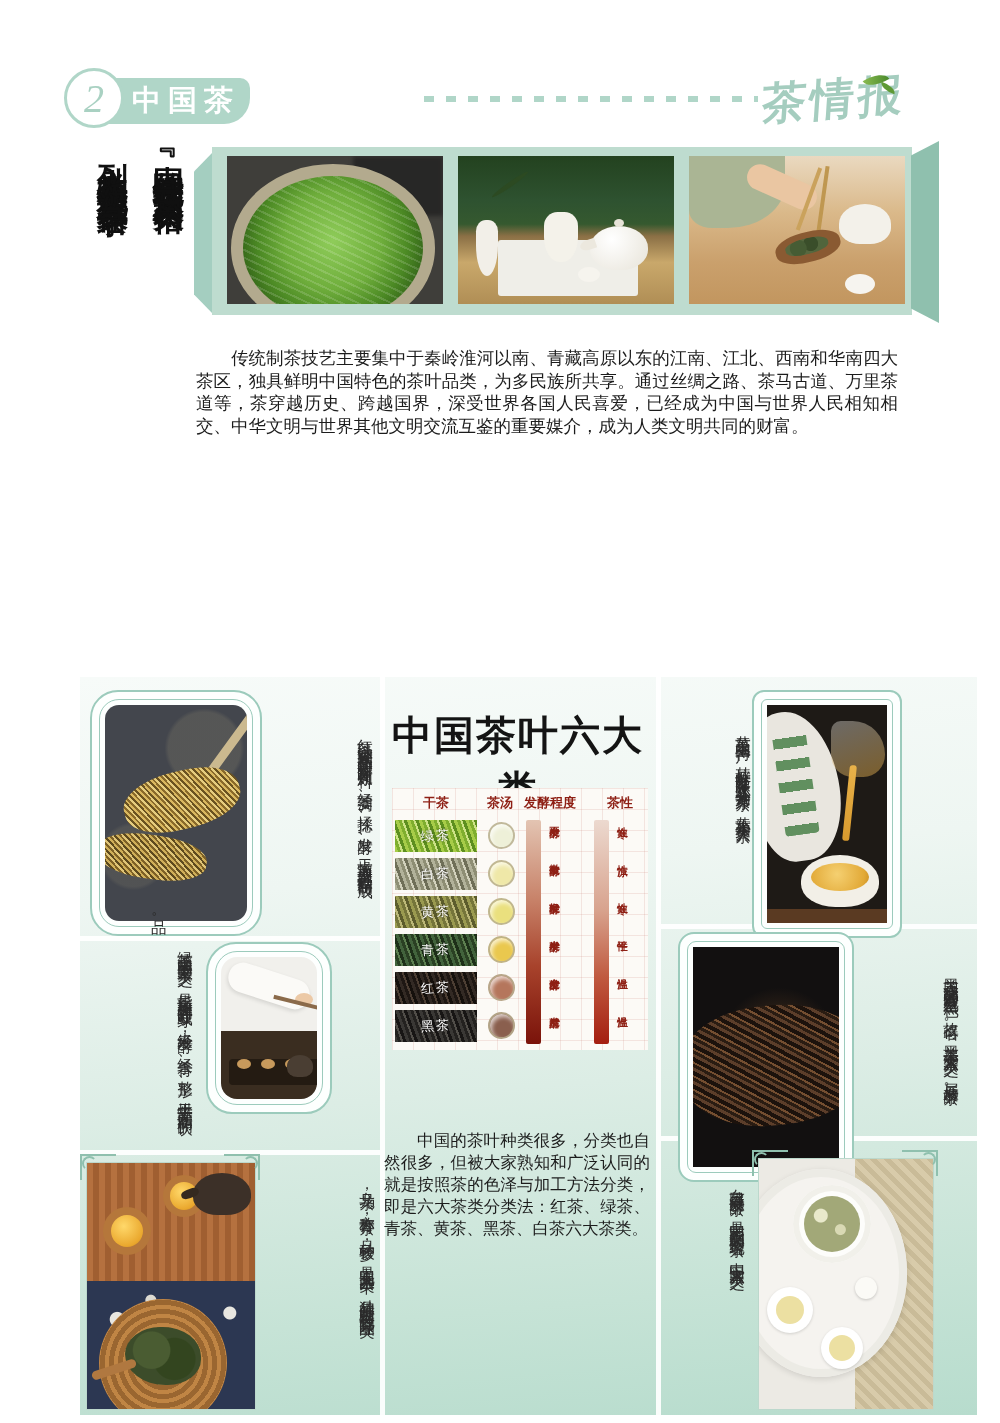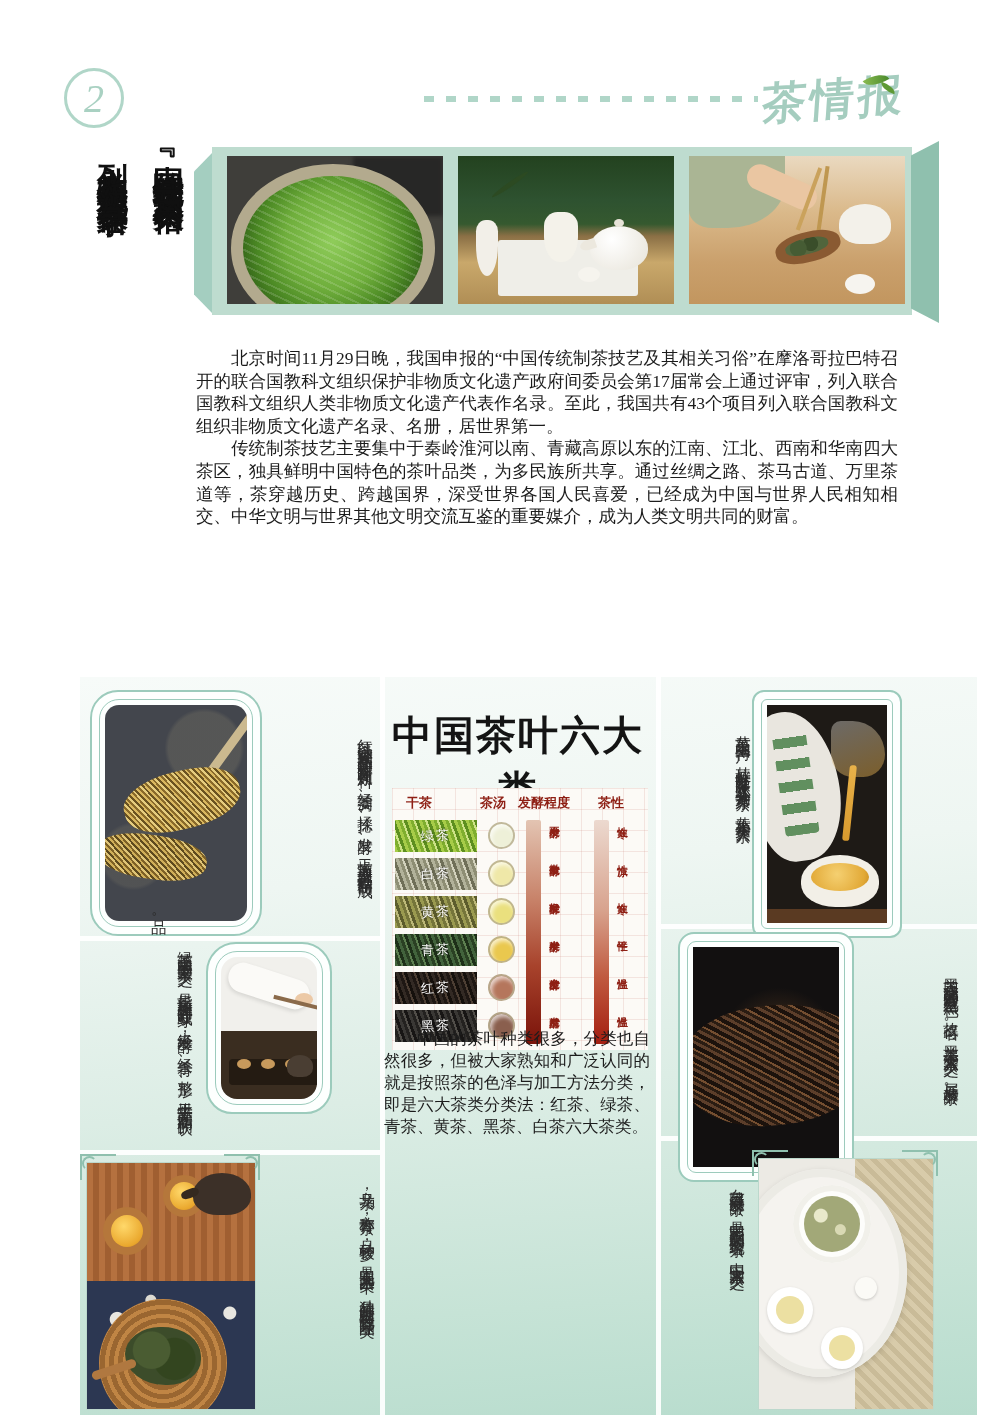--- a/index.html
+++ b/index.html
@@ -161,21 +161,21 @@
   .bai-knob{position:absolute;left:96px;top:118px;width:22px;height:22px;border-radius:50%;background:#fbfaf6;box-shadow:0 1px 3px rgba(0,0,0,.2);}
 
   
   .f-title{left:386px;top:708px;width:264px;text-align:center;font-family:"Liberation Sans",sans-serif;
     font-weight:900;font-size:40px;letter-spacing:2px;color:#141414;}
   .chart{left:392px;top:788px;width:256px;height:262px;background:#fcfaf6;
     background-image:linear-gradient(rgba(206,140,130,.20) 1px,transparent 1px),
       linear-gradient(90deg,rgba(206,140,130,.20) 1px,transparent 1px);
     background-size:21px 21px;}
   .ch{position:absolute;top:6px;font-family:"Liberation Sans",sans-serif;font-weight:700;
-    font-size:13px;color:#8e1f14;text-align:left;}
+    font-size:13px;color:#8e1f14;text-align:center;}
   .ch-dry{left:14px;width:60px;} .ch-soup{left:88px;width:40px;}
   .ch-ferm{left:126px;width:64px;} .ch-nat{left:206px;width:44px;}
   .bar{position:absolute;top:32px;width:15px;height:224px;border-radius:2px;}
   .fbar{left:134px;background:linear-gradient(#e3c4b2 0%,#c8836a 35%,#a8432c 65%,#7a130a 100%);}
   .nbar{left:202px;background:linear-gradient(#ecd9cf 0%,#d8a38e 40%,#c05a40 70%,#a41e10 100%);}
   .crow{position:absolute;left:0;width:256px;height:36px;}
   .leaf{position:absolute;left:3px;top:2px;width:82px;height:32px;overflow:hidden;}
   .tealabel{position:absolute;inset:0;display:flex;align-items:center;justify-content:center;
     color:#fff;font-size:13px;letter-spacing:2px;transform:rotate(-4deg);
     text-shadow:0 0 3px rgba(0,0,0,.75);font-family:"Liberation Serif",serif;}
@@ -186,28 +186,31 @@
   .l4{background:repeating-linear-gradient(70deg,#332a24 0 3px,#1e1713 3px 6px,#4c3e33 6px 8px,#15100c 8px 11px);}
   .l5{background:repeating-linear-gradient(70deg,#3a3835 0 3px,#23211f 3px 6px,#514e49 6px 8px,#171514 8px 11px);}
   .soup{position:absolute;left:96px;top:4px;width:27px;height:27px;border-radius:50%;
     border:2px solid rgba(185,175,145,.85);box-shadow:inset 2px 3px 4px rgba(255,255,255,.7);}
   .s0{background:#eef0d8;} .s1{background:#efe8a8;} .s2{background:#eae07e;}
   .s3{background:#eac84e;} .s4{background:#b5765c;} .s5{background:#8a5f4e;}
   .vlab{position:absolute;top:0;height:36px;writing-mode:vertical-rl;text-orientation:upright;
     font-family:"Liberation Sans",sans-serif;font-weight:700;font-size:10.5px;color:#8e1f14;
     display:flex;align-items:center;letter-spacing:1px;}
   .flab{left:156px;} .nlab{left:224px;}
-  .f-para{left:384px;top:1028px;width:266px;font-size:16.5px;line-height:22px;color:#1c1c1c;
+  .f-para{left:384px;top:1130px;width:266px;font-size:16.5px;line-height:22px;color:#1c1c1c;
     text-align:justify;text-indent:2em;}
 </style>
 </head>
 <body>
 
 <div class="page">
 
+  <div class="abs badge-pill">
+    <span>中国茶</span>
+  </div>
   <div class="abs badge-circle">
     <span>2</span>
   </div>
   <div class="abs dashes"></div>
   <div class="abs masthead-title">茶情报</div>
   <div class="abs leaf1"></div>
   <div class="abs leaf2"></div>
 
   <div class="abs headline">
     <div>『中国传统制茶技艺及其相关习俗』</div>
@@ -233,21 +236,20 @@
     <div class="sleeve"></div>
     <div class="armskin"></div>
     <div class="tong1"></div>
     <div class="tong2"></div>
     <div class="scoop"></div>
     <div class="gaiwan"></div>
     <div class="cup-r"></div>
   </div>
 
   <div class="abs article">
-    <p>北京时间11月29日晚，我国申报的“中国传统制茶技艺及其相关习俗”在摩洛哥拉巴特召开的联合国教科文组织保护非物质文化遗产政府间委员会第17届常会上通过评审，列入联合国教科文组织人类非物质文化遗产代表作名录。至此，我国共有43个项目列入联合国教科文组织非物质文化遗产名录、名册，居世界第一。</p>
     <p>传统制茶技艺主要集中于秦岭淮河以南、青藏高原以东的江南、江北、西南和华南四大茶区，独具鲜明中国特色的茶叶品类，为多民族所共享。通过丝绸之路、茶马古道、万里茶道等，茶穿越历史、跨越国界，深受世界各国人民喜爱，已经成为中国与世界人民相知相交、中华文明与世界其他文明交流互鉴的重要媒介，成为人类文明共同的财富。</p>
   </div>
 
   <div class="abs lower"></div>
   <div class="divider" style="left:380px;top:677px;width:5px;height:738px;"></div>
   <div class="divider" style="left:656px;top:677px;width:5px;height:738px;"></div>
   <div class="divider" style="left:80px;top:936px;width:300px;height:5px;"></div>
   <div class="divider" style="left:80px;top:1150px;width:300px;height:5px;"></div>
   <div class="divider" style="left:661px;top:924px;width:316px;height:5px;"></div>
   <div class="divider" style="left:661px;top:1136px;width:316px;height:5px;"></div>

